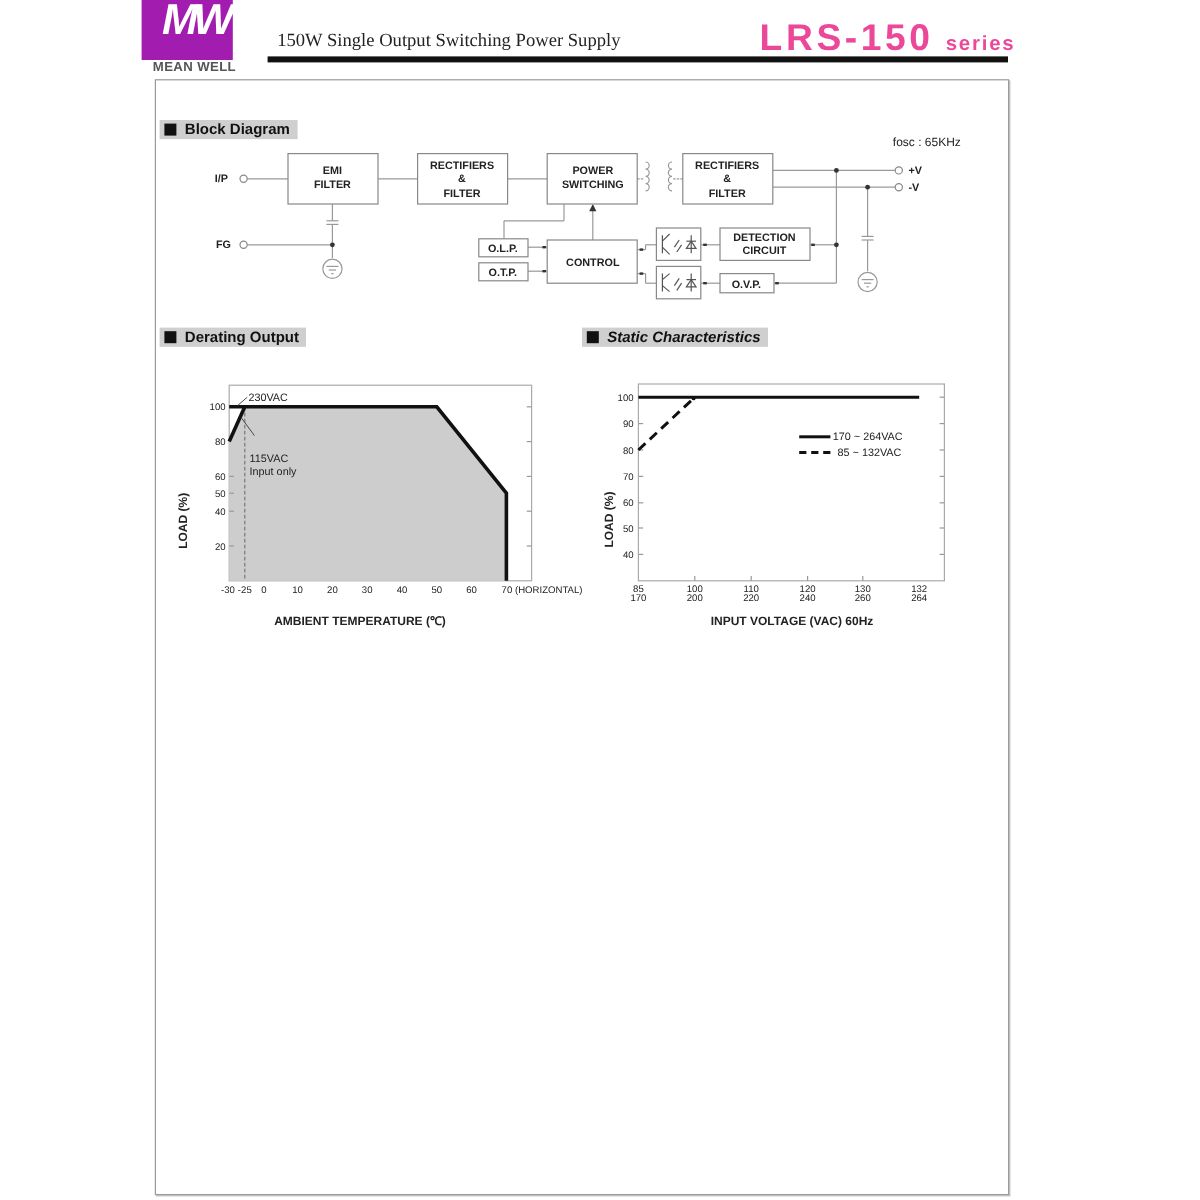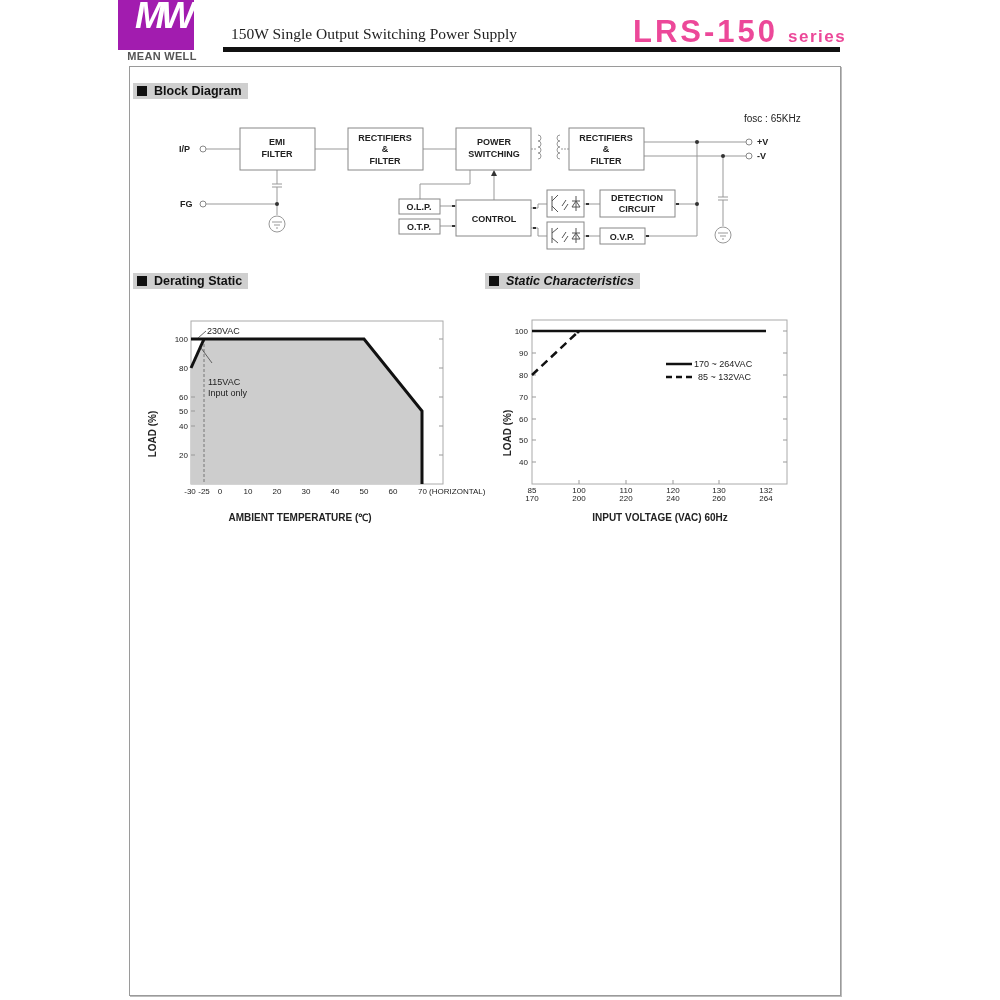--- a/index.html
+++ b/index.html
@@ -26,25 +26,25 @@
   <div class="mwbox">MEAN WELL</div>
 </div>
 <div class="abs subtitle">150W Single Output Switching Power Supply</div>
 <div class="abs series">
   <span class="big">LRS-150</span><span class="small">series</span>
 </div>
 <div class="abs rule"></div>
 
 <div class="abs frame"></div>
 
-<div class="abs sechead" style="left:133px; top:83px;">
+<div class="abs sechead" style="left:133px; top:100px;">
   <span class="sq"></span><span>Block Diagram</span>
 </div>
 <div class="abs sechead" style="left:133px; top:273px;">
-  <span class="sq"></span><span>Derating Static</span>
+  <span class="sq"></span><span>Derating Output</span>
 </div>
 <div class="abs sechead" style="left:485px; top:273px;font-style:italic;">
   <span class="sq"></span><span>Static Characteristics</span>
 </div>
 
 <svg class="abs" style="left:0; top:0;" width="1000" height="260">
   <g stroke="#999" stroke-width="1" fill="none">
 
     <line x1="206" y1="149" x2="240" y2="149"></line>
     <line x1="206" y1="204" x2="277" y2="204"></line>

